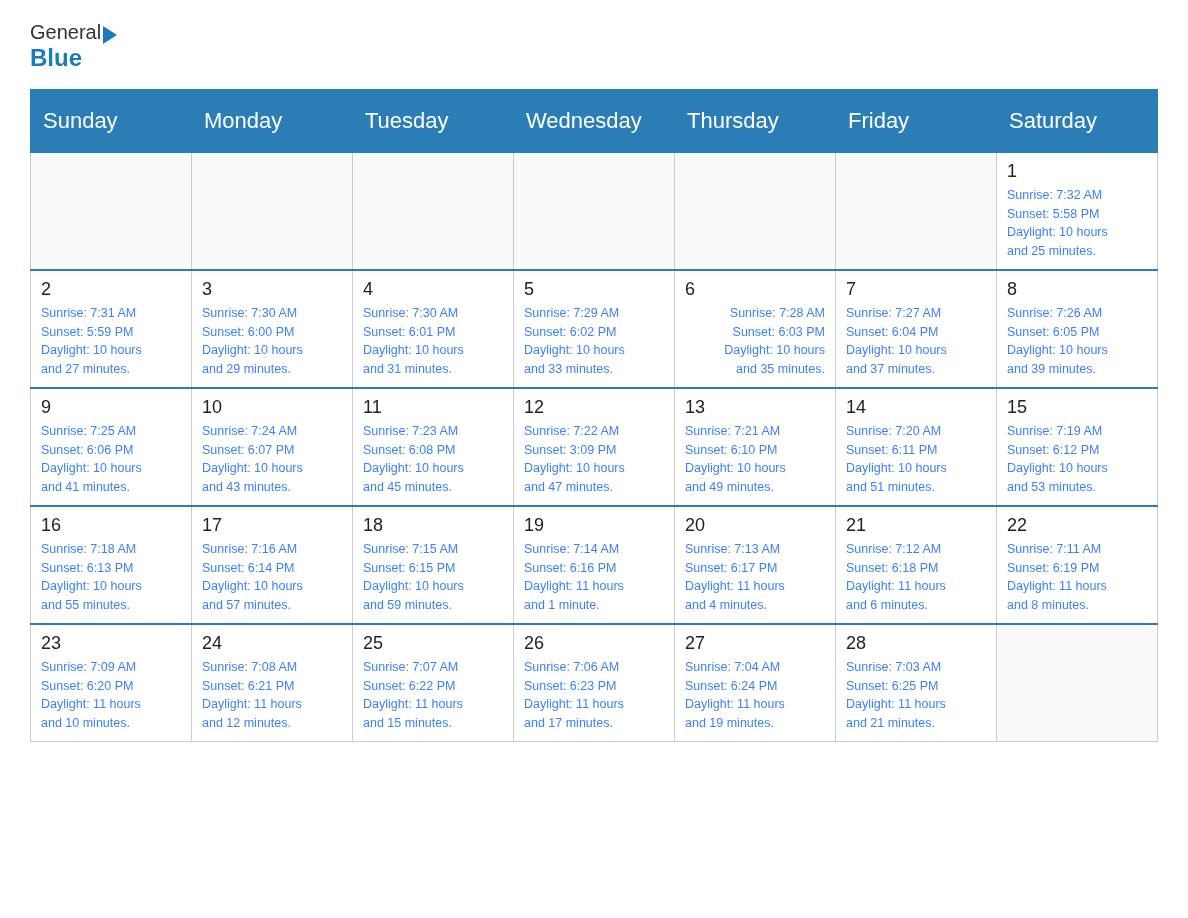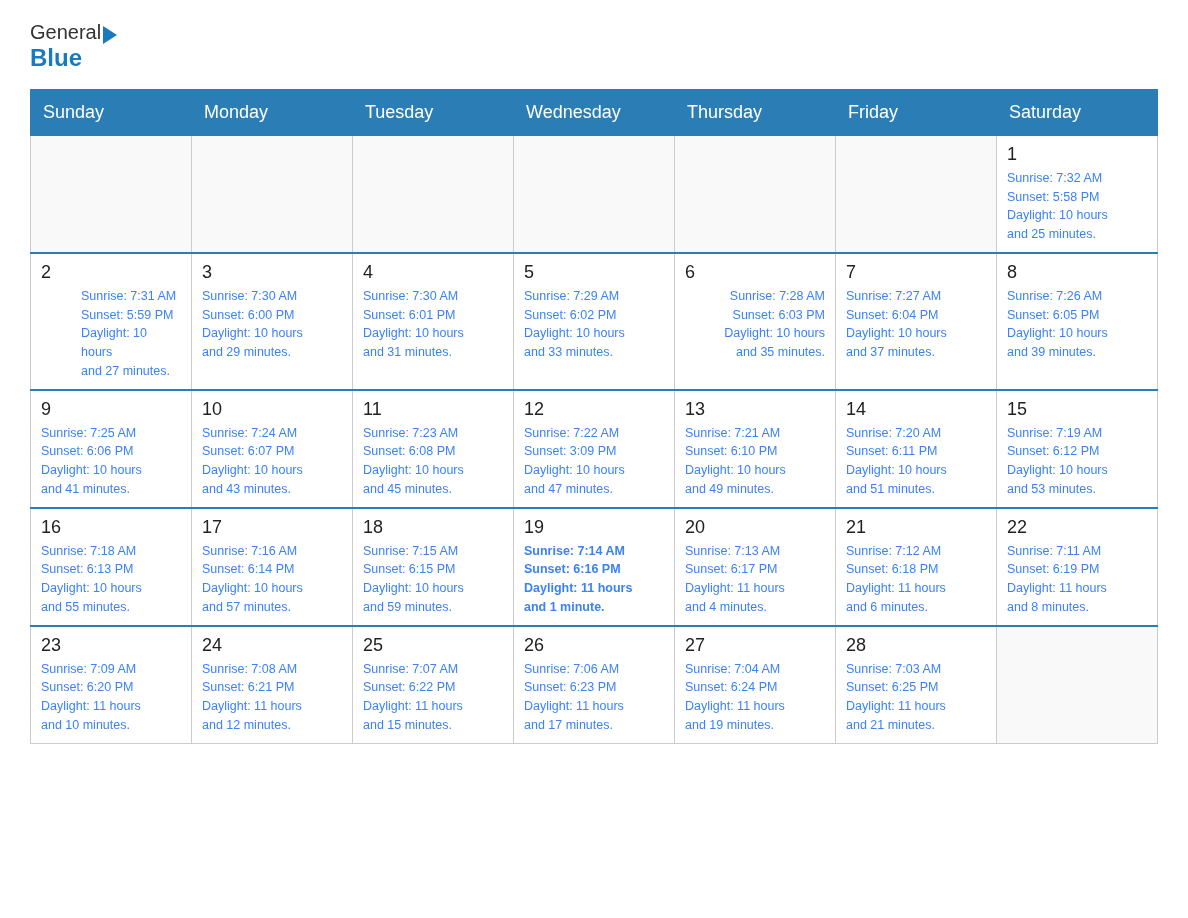--- a/index.html
+++ b/index.html
@@ -49,22 +49,22 @@
     }
     .calendar {
       width: 100%;
       border-collapse: collapse;
       border: 1px solid #ccc;
     }
     .calendar th {
       background-color: #2a7db5;
       color: #fff;
       text-align: left;
-      padding: 12px 12px;
-      font-size: 18px;
+      padding: 18px 12px;
+      font-size: 22px;
       font-weight: normal;
       border: 1px solid #2a7db5;
     }
     .calendar td {
       vertical-align: top;
       padding: 8px 10px;
       border: 1px solid #ccc;
       width: calc(100% / 7);
       min-height: 110px;
       height: 110px;
@@ -127,21 +127,21 @@
           <span class="day-number">1</span>
           <div class="day-info" style="white-space: pre-line;">Sunrise: 7:32 AM
 Sunset: 5:58 PM
 Daylight: 10 hours
 and 25 minutes.</div>
         </td>
       </tr>
       <tr class="row-divider">
         <td>
           <span class="day-number">2</span>
-          <div class="day-info" style="white-space: pre-line; margin-left: 40px;">Sunrise: 7:31 AM
+          <div class="day-info" style="white-space: pre-line;">Sunrise: 7:31 AM
 Sunset: 5:59 PM
 Daylight: 10 hours
 and 27 minutes.</div>
         </td>
         <td>
           <span class="day-number">3</span>
           <div class="day-info" style="white-space: pre-line;">Sunrise: 7:30 AM
 Sunset: 6:00 PM
 Daylight: 10 hours
 and 29 minutes.</div>
@@ -250,21 +250,21 @@
         </td>
         <td>
           <span class="day-number">18</span>
           <div class="day-info" style="white-space: pre-line;">Sunrise: 7:15 AM
 Sunset: 6:15 PM
 Daylight: 10 hours
 and 59 minutes.</div>
         </td>
         <td>
           <span class="day-number">19</span>
-          <div class="day-info" style="white-space: pre-line; font-weight: bold;">Sunrise: 7:14 AM
+          <div class="day-info" style="white-space: pre-line;">Sunrise: 7:14 AM
 Sunset: 6:16 PM
 Daylight: 11 hours
 and 1 minute.</div>
         </td>
         <td>
           <span class="day-number">20</span>
           <div class="day-info" style="white-space: pre-line;">Sunrise: 7:13 AM
 Sunset: 6:17 PM
 Daylight: 11 hours
 and 4 minutes.</div>

